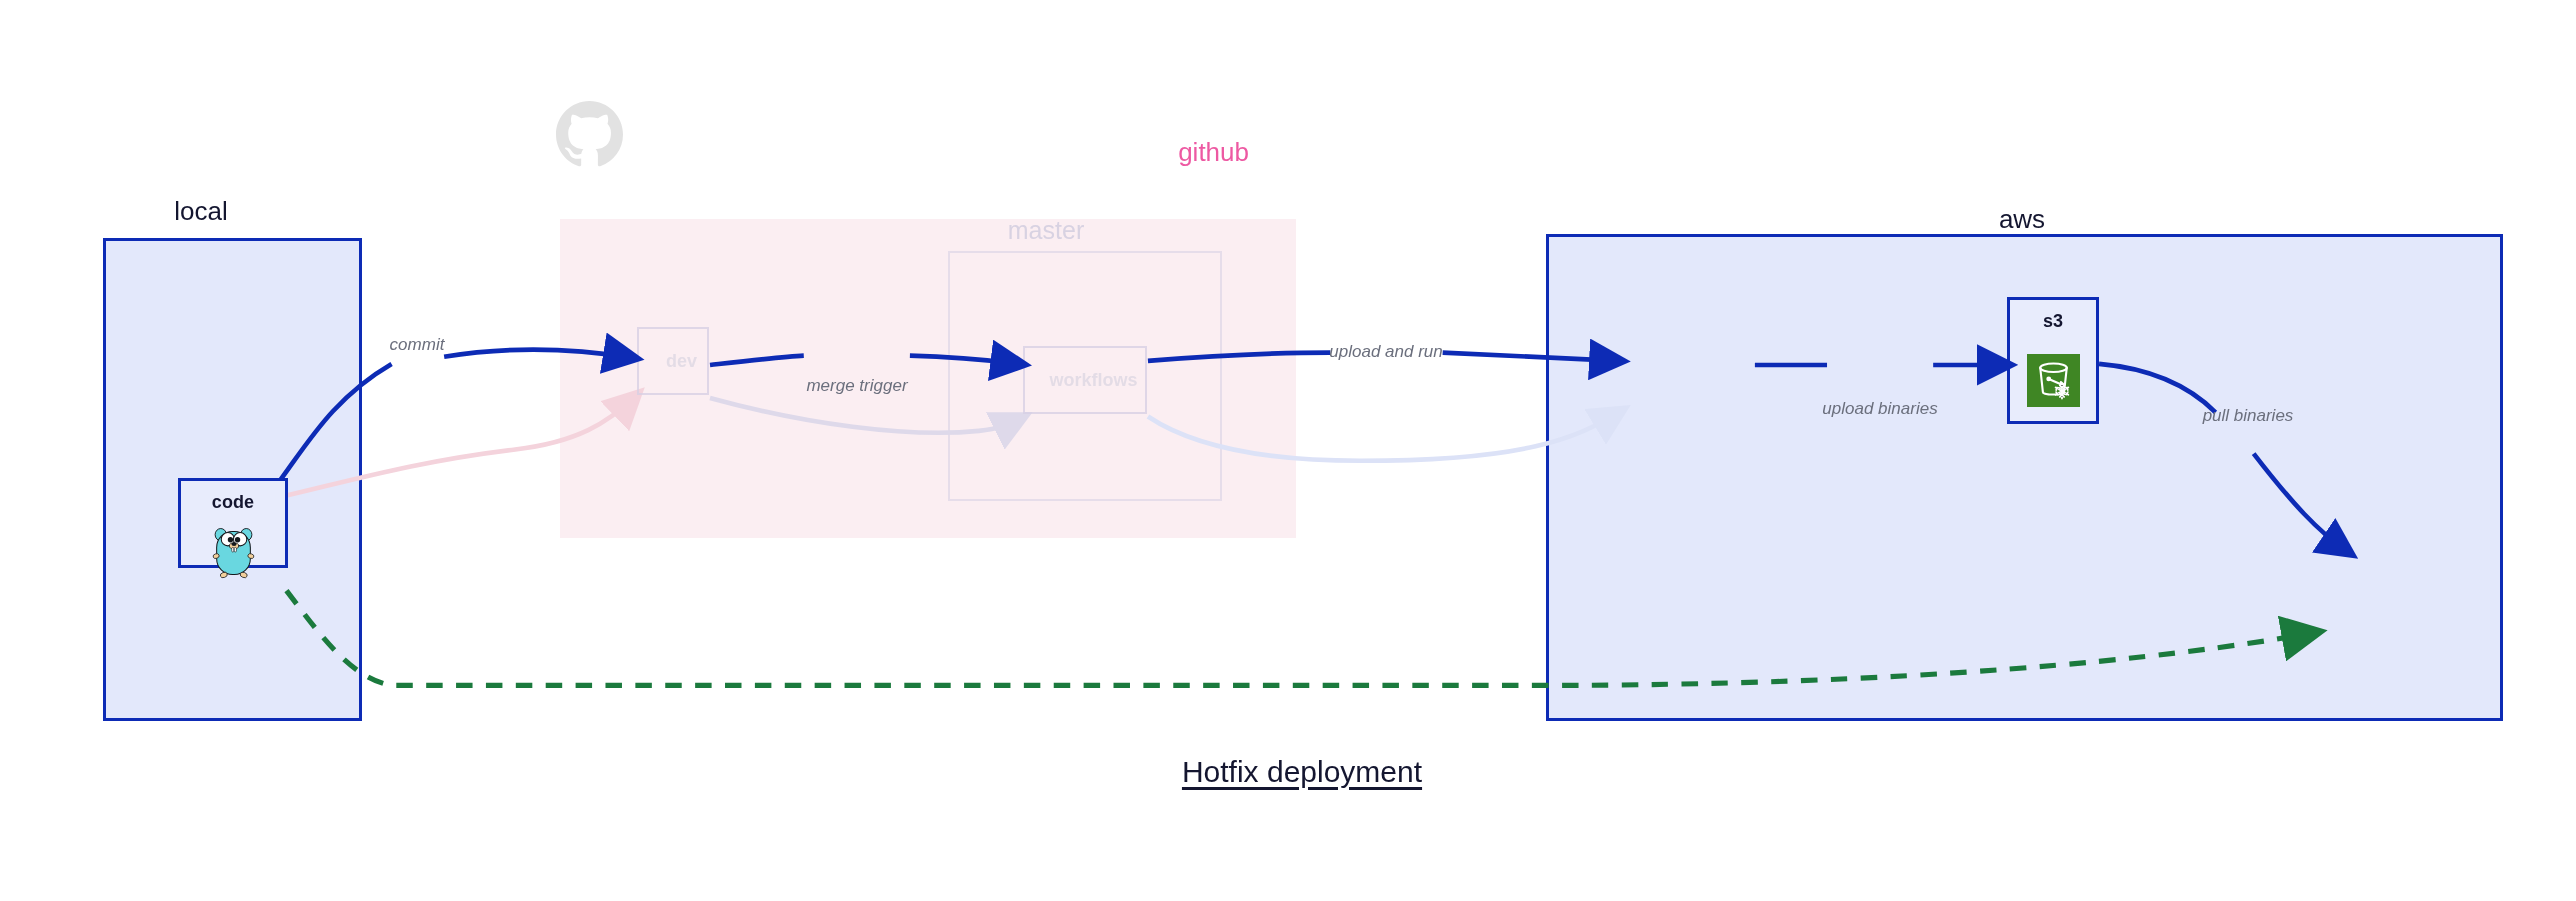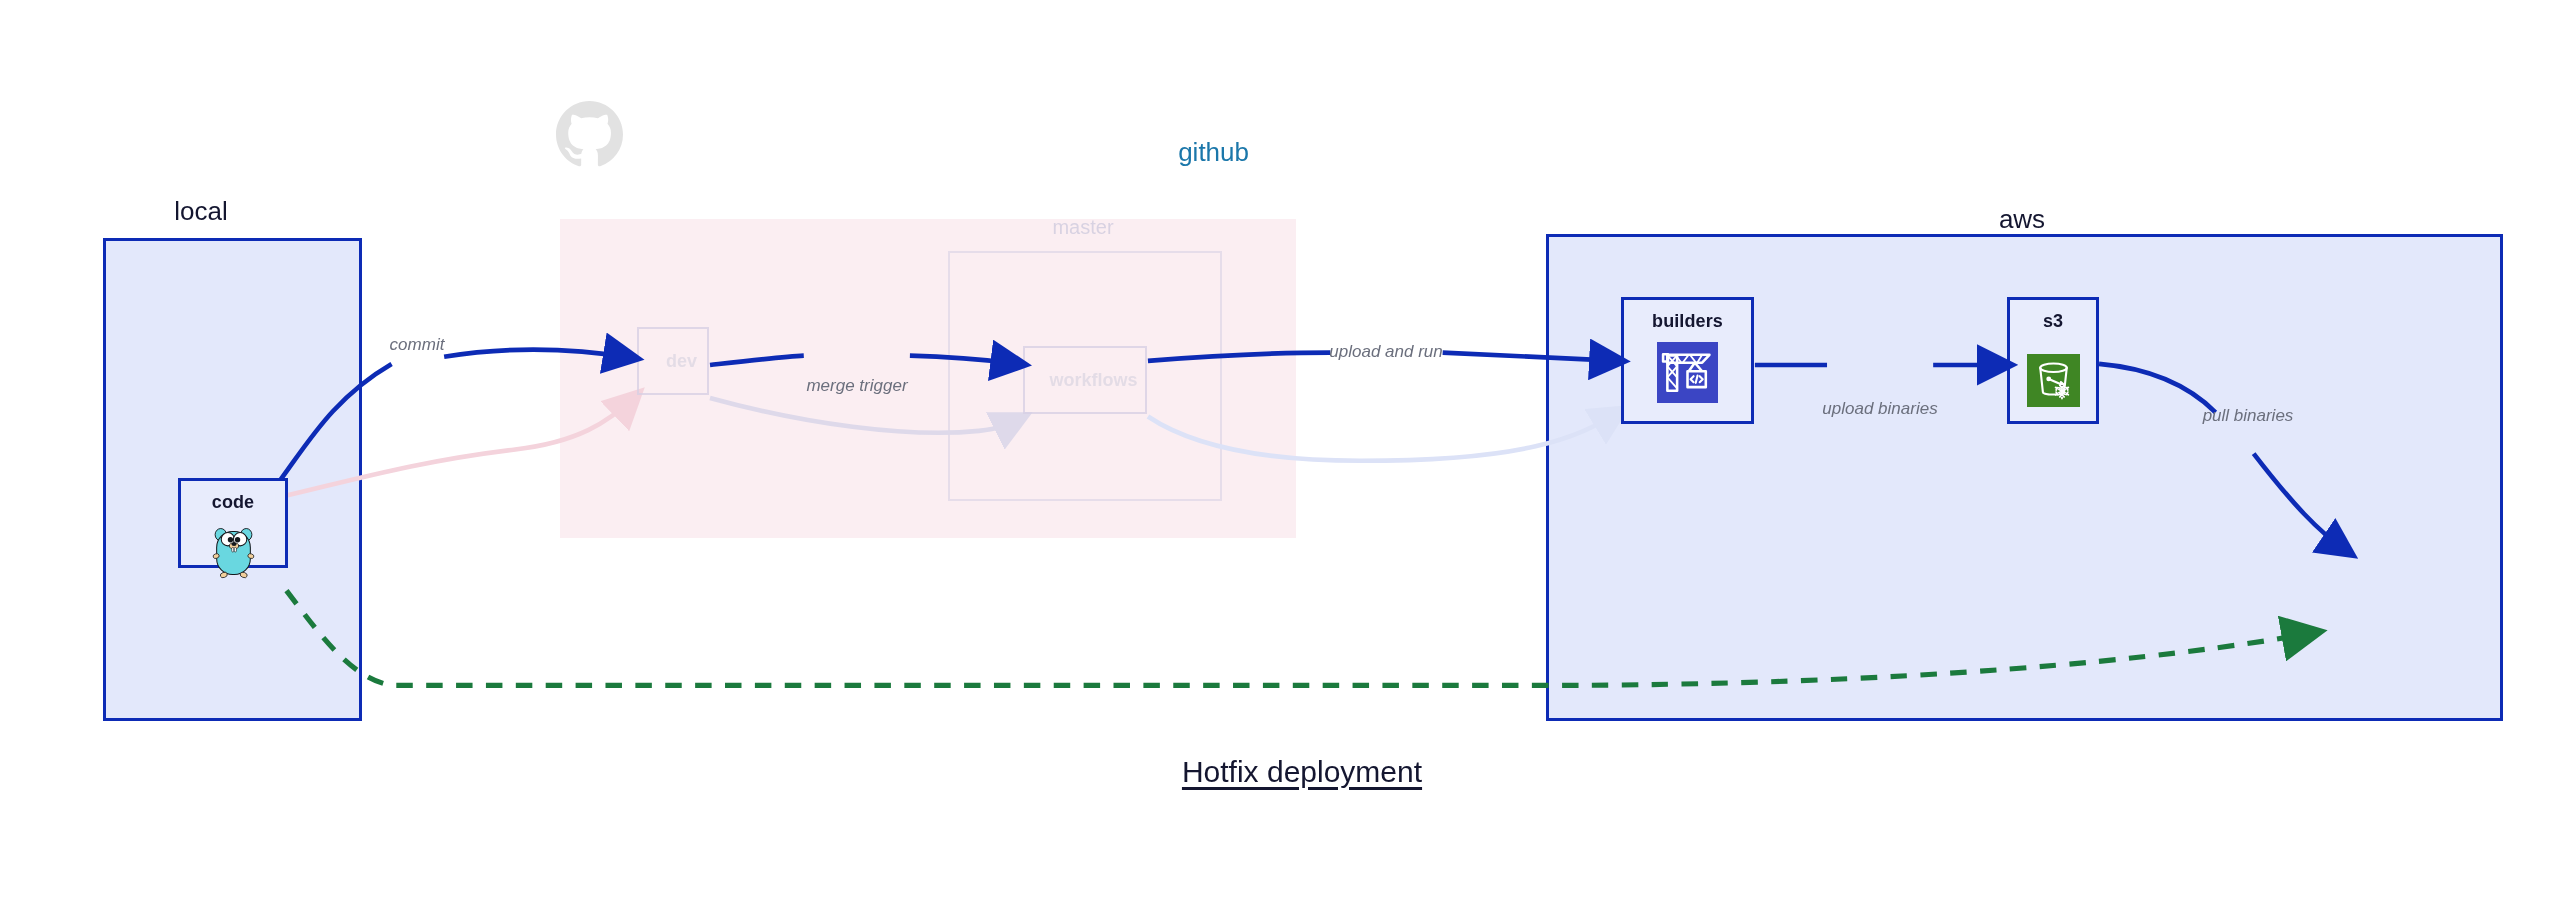--- a/index.html
+++ b/index.html
@@ -30,25 +30,25 @@
   }
 
   .group-title{
     position:absolute;font-size:26px;color:#141630;white-space:nowrap;
     font-weight:400;
   }
   .title-local{left:201px;top:196px;transform:translateX(-50%);}
   .title-aws{left:2022px;top:204px;transform:translateX(-50%);}
   .title-github{
     left:1249px;top:137px;transform:translateX(-100%);
-    color:#0369a1;opacity:.9;
+    color:#ec4899;opacity:.9;
   }
   .title-master{
-    left:1083px;top:216px;transform:translateX(-50%);
-    font-size:20px;color:#d8d2e2;
+    left:1046px;top:216px;transform:translateX(-50%);
+    font-size:25px;color:#d8d2e2;
   }
 
   
   .node{
     position:absolute;box-sizing:border-box;
     background:#e8ecfc;border:3.1px solid #0d2bb5;
     display:flex;flex-direction:column;align-items:center;
   }
   .node .nlabel{
     font-size:18px;font-weight:bold;color:#141630;
@@ -174,47 +174,20 @@
   </div>
 
   <div class="node-ghost node-dev">
     <div class="nlabel">dev</div>
   </div>
 
   <div class="node-ghost node-workflows">
     <div class="nlabel">workflows</div>
   </div>
 
-  <div class="node node-builders">
-    <div class="nlabel">builders</div>
-    <div class="nicon">
-      <svg width="61" height="61" viewBox="0 0 100 100" class="icon-box">
-        <rect x="0" y="0" width="100" height="100" fill="#3b45c4"></rect>
-        <g fill="none" stroke="#ffffff" stroke-width="4.2" stroke-linejoin="round">
-
-          <rect x="17" y="22" width="16" height="58"></rect>
-          <path d="M17 22 L33 40 M33 22 L17 40 M17 40 L33 58 M33 40 L17 58 M17 58 L33 76 M33 76 L17 58" stroke-width="3"></path>
-
-          <rect x="10" y="20" width="8" height="12"></rect>
-
-          <path d="M17 21 L86 21 L74 34 L17 34 Z"></path>
-          <path d="M30 21 L40 34 M52 21 L42 34 M54 21 L64 34 M74 21 L66 34" stroke-width="3"></path>
-
-          <path d="M62 34 L52 48 M62 34 L74 48"></path>
-
-          <rect x="50" y="48" width="30" height="26"></rect>
-        </g>
-        <g fill="none" stroke="#ffffff" stroke-width="3.4" stroke-linecap="round" stroke-linejoin="round">
-          <path d="M60 56 L55 61 L60 66"></path>
-          <path d="M70 56 L75 61 L70 66"></path>
-          <path d="M66.5 55 L63.5 67"></path>
-        </g>
-      </svg>
-    </div>
-  </div>
 
   <div class="node node-s3">
     <div class="nlabel">s3</div>
     <div class="nicon">
       <svg width="53" height="53" viewBox="0 0 100 100" class="icon-box">
         <rect x="0" y="0" width="100" height="100" fill="#3f8624"></rect>
         <g fill="none" stroke="#ffffff" stroke-width="4" stroke-linecap="round" stroke-linejoin="round">
 
           <ellipse cx="50" cy="26" rx="25" ry="8"></ellipse>
           <path d="M25 26 L30 72 C 30 78 70 78 70 72 L75 26"></path>

